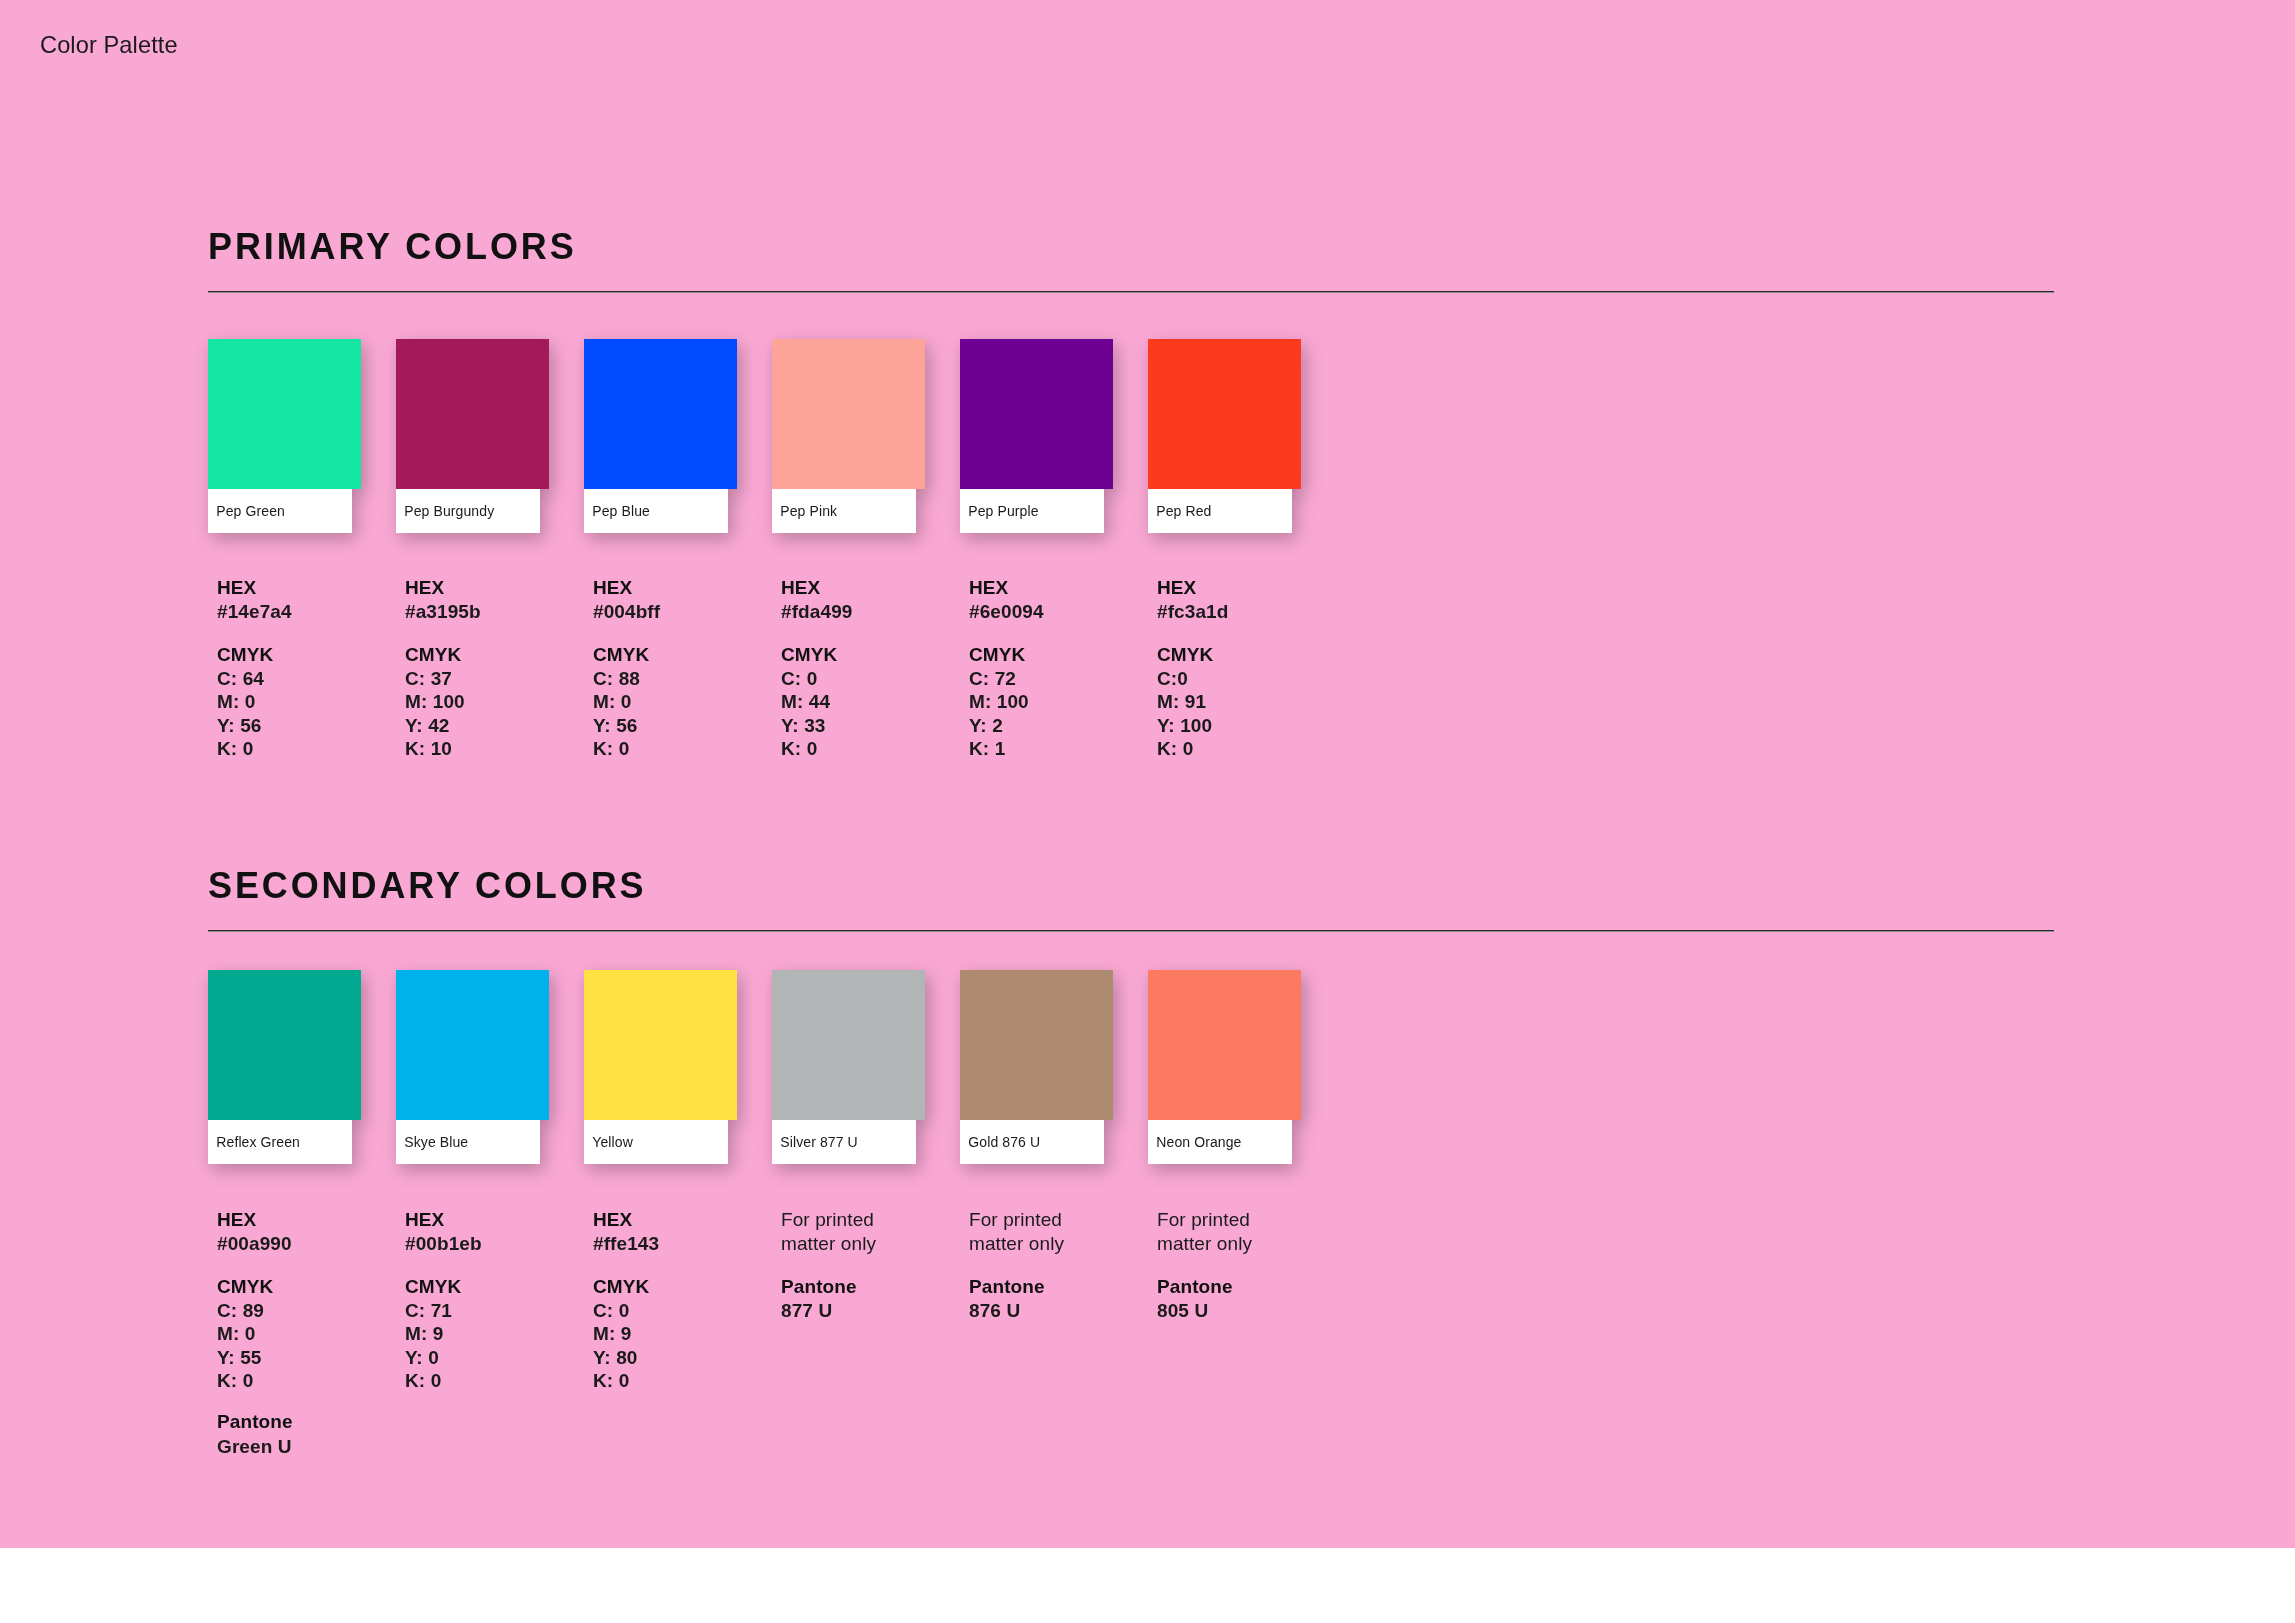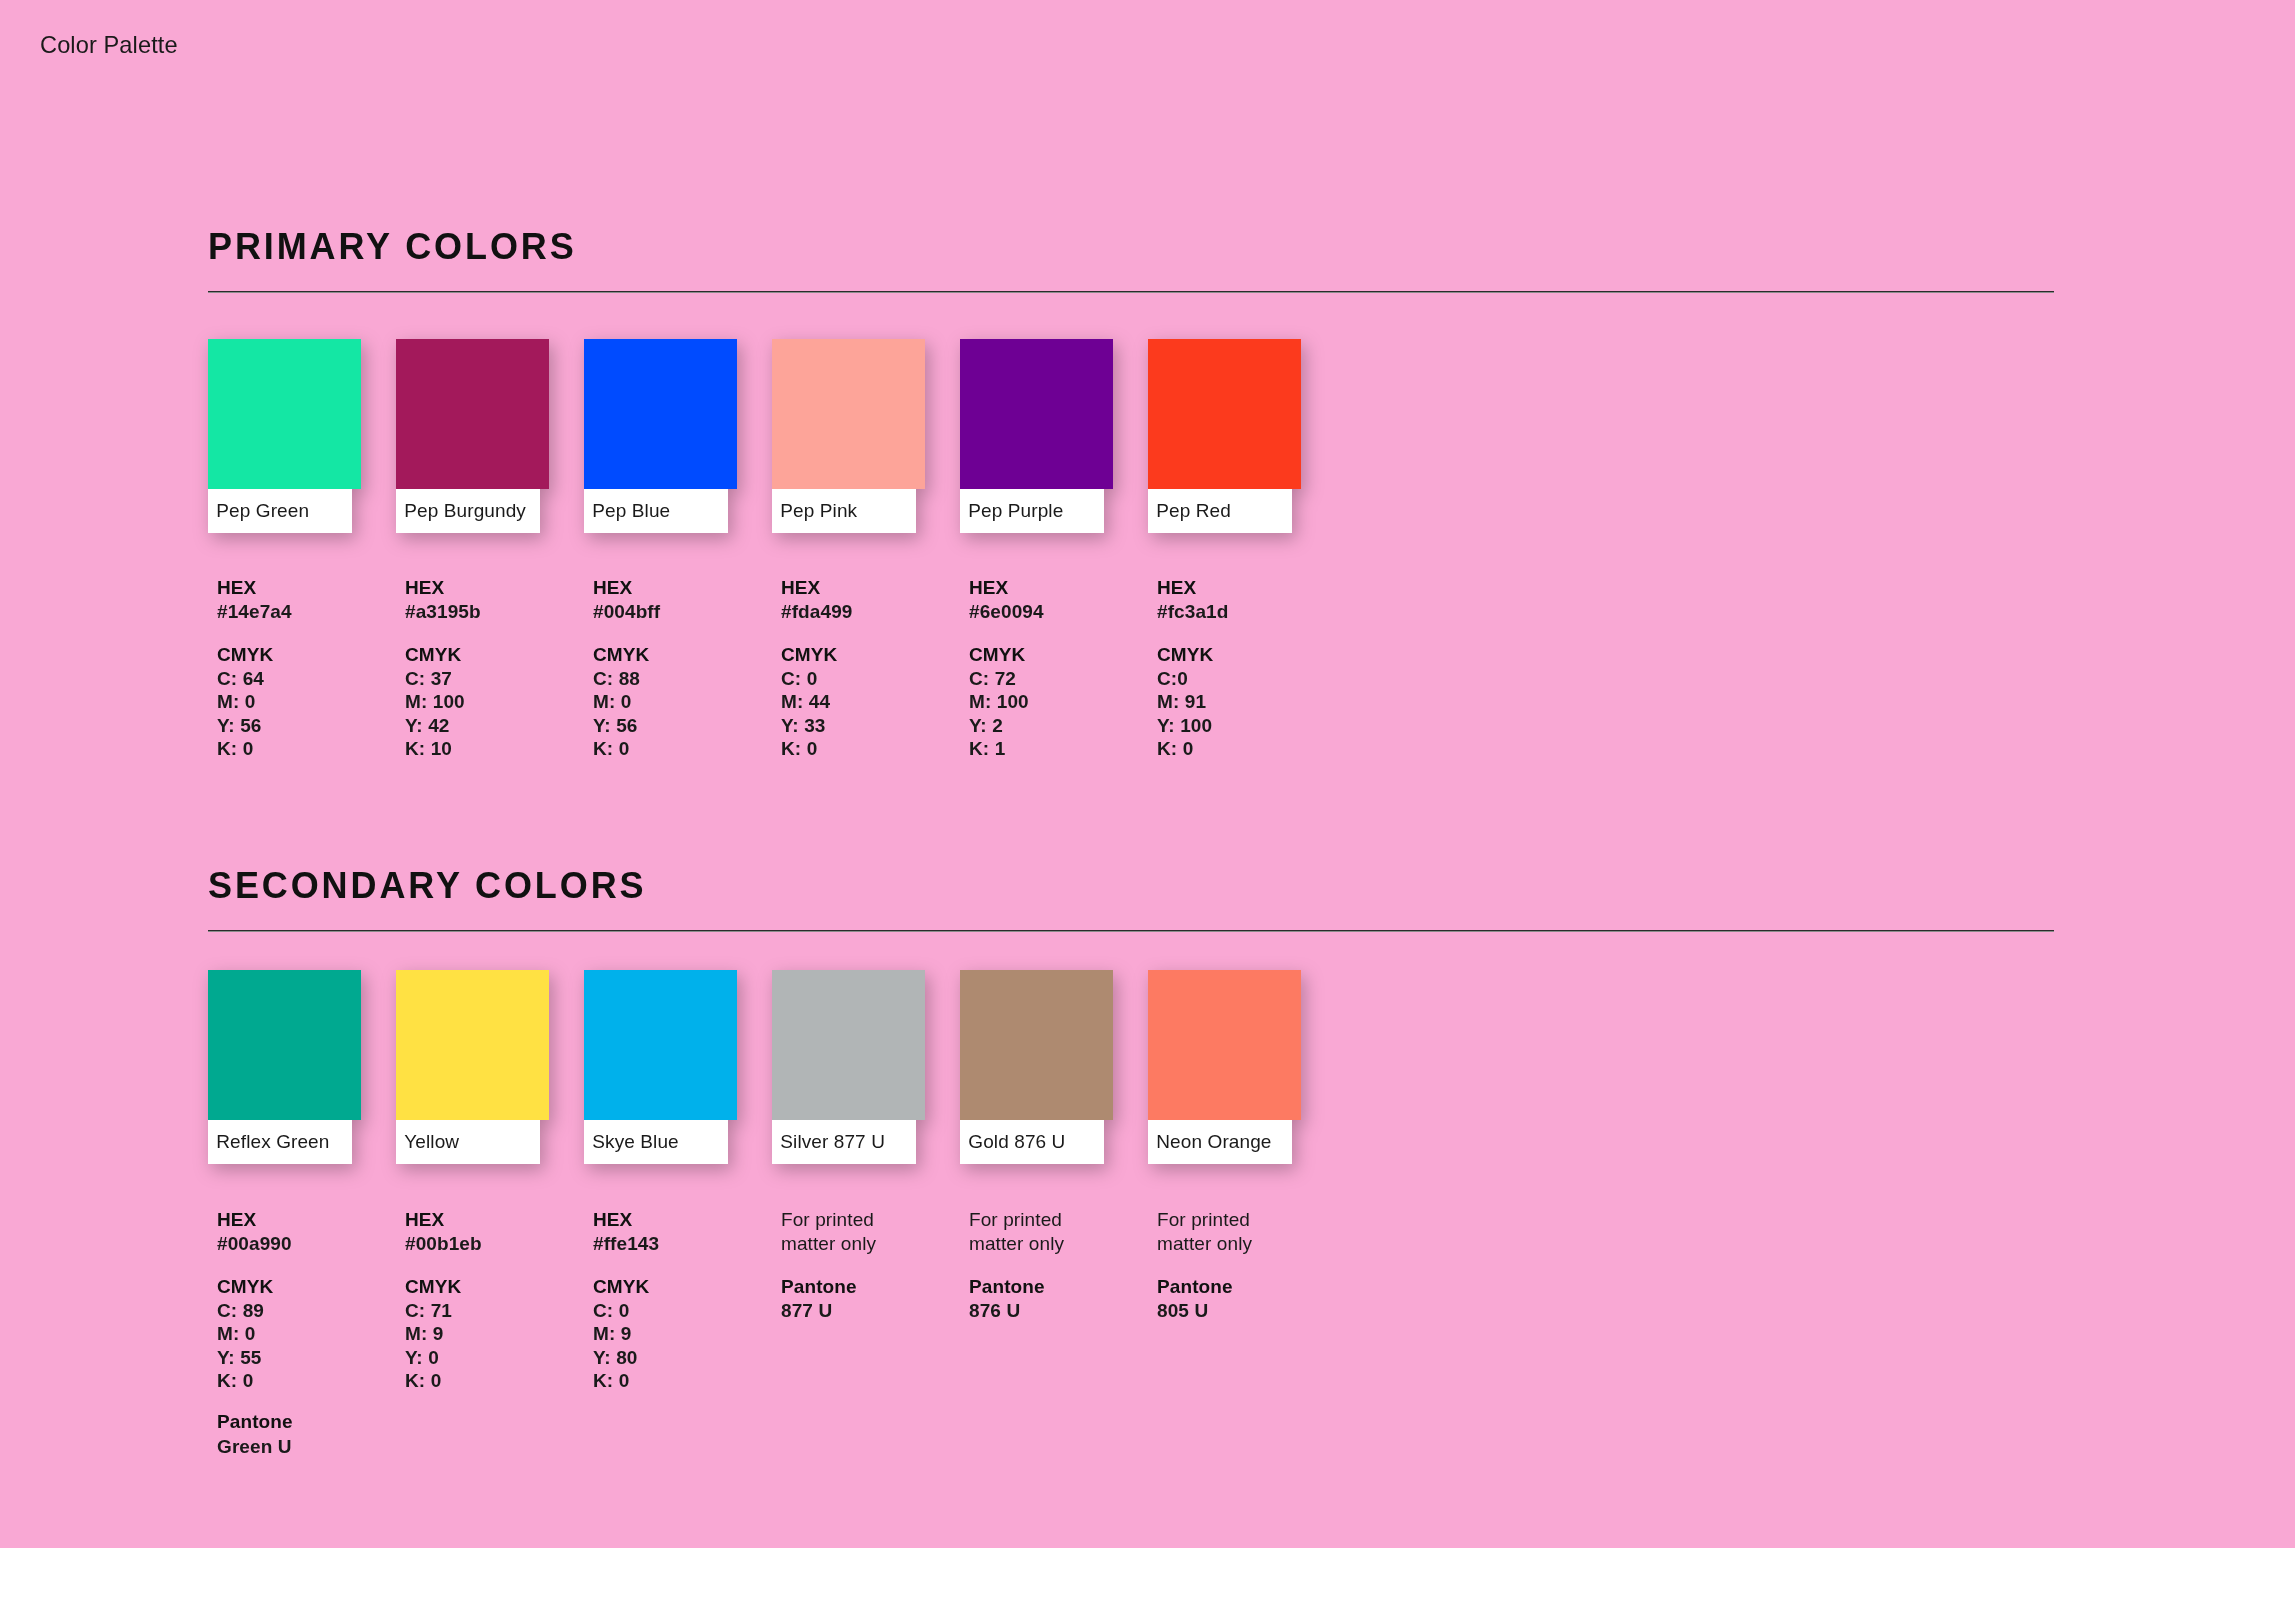--- a/index.html
+++ b/index.html
@@ -80,21 +80,21 @@
   .swatch-label-box {
     width: 144px;
     height: 44px;
     background: #ffffff;
     display: flex;
     align-items: center;
     padding-left: 8.3px;
   }
 
   .swatch-label {
-    font-size: 19px;
+    font-size: 14px;
     font-weight: 400;
     color: #1a1a1a;
     white-space: nowrap;
     letter-spacing: 0.1px;
   }
 
   
   .spec-row {
     position: absolute;
     left: 217px;
@@ -276,29 +276,29 @@
   </div>
 
   <div class="swatch-row" id="row-secondary">
       <div class="swatch-card">
         <div class="swatch-color" style="background: rgb(0, 169, 144);"></div>
         <div class="swatch-label-box">
           <span class="swatch-label">Reflex Green</span>
         </div>
       </div>
       <div class="swatch-card">
+        <div class="swatch-color" style="background: rgb(0, 177, 235);"></div>
+        <div class="swatch-label-box">
+          <span class="swatch-label">Skye Blue</span>
+        </div>
+      </div>
+      <div class="swatch-card">
         <div class="swatch-color" style="background: rgb(255, 225, 67);"></div>
         <div class="swatch-label-box">
           <span class="swatch-label">Yellow</span>
-        </div>
-      </div>
-      <div class="swatch-card">
-        <div class="swatch-color" style="background: rgb(0, 177, 235);"></div>
-        <div class="swatch-label-box">
-          <span class="swatch-label">Skye Blue</span>
         </div>
       </div>
       <div class="swatch-card">
         <div class="swatch-color" style="background: rgb(177, 181, 182);"></div>
         <div class="swatch-label-box">
           <span class="swatch-label">Silver 877 U</span>
         </div>
       </div>
       <div class="swatch-card">
         <div class="swatch-color" style="background: rgb(174, 138, 112);"></div>

